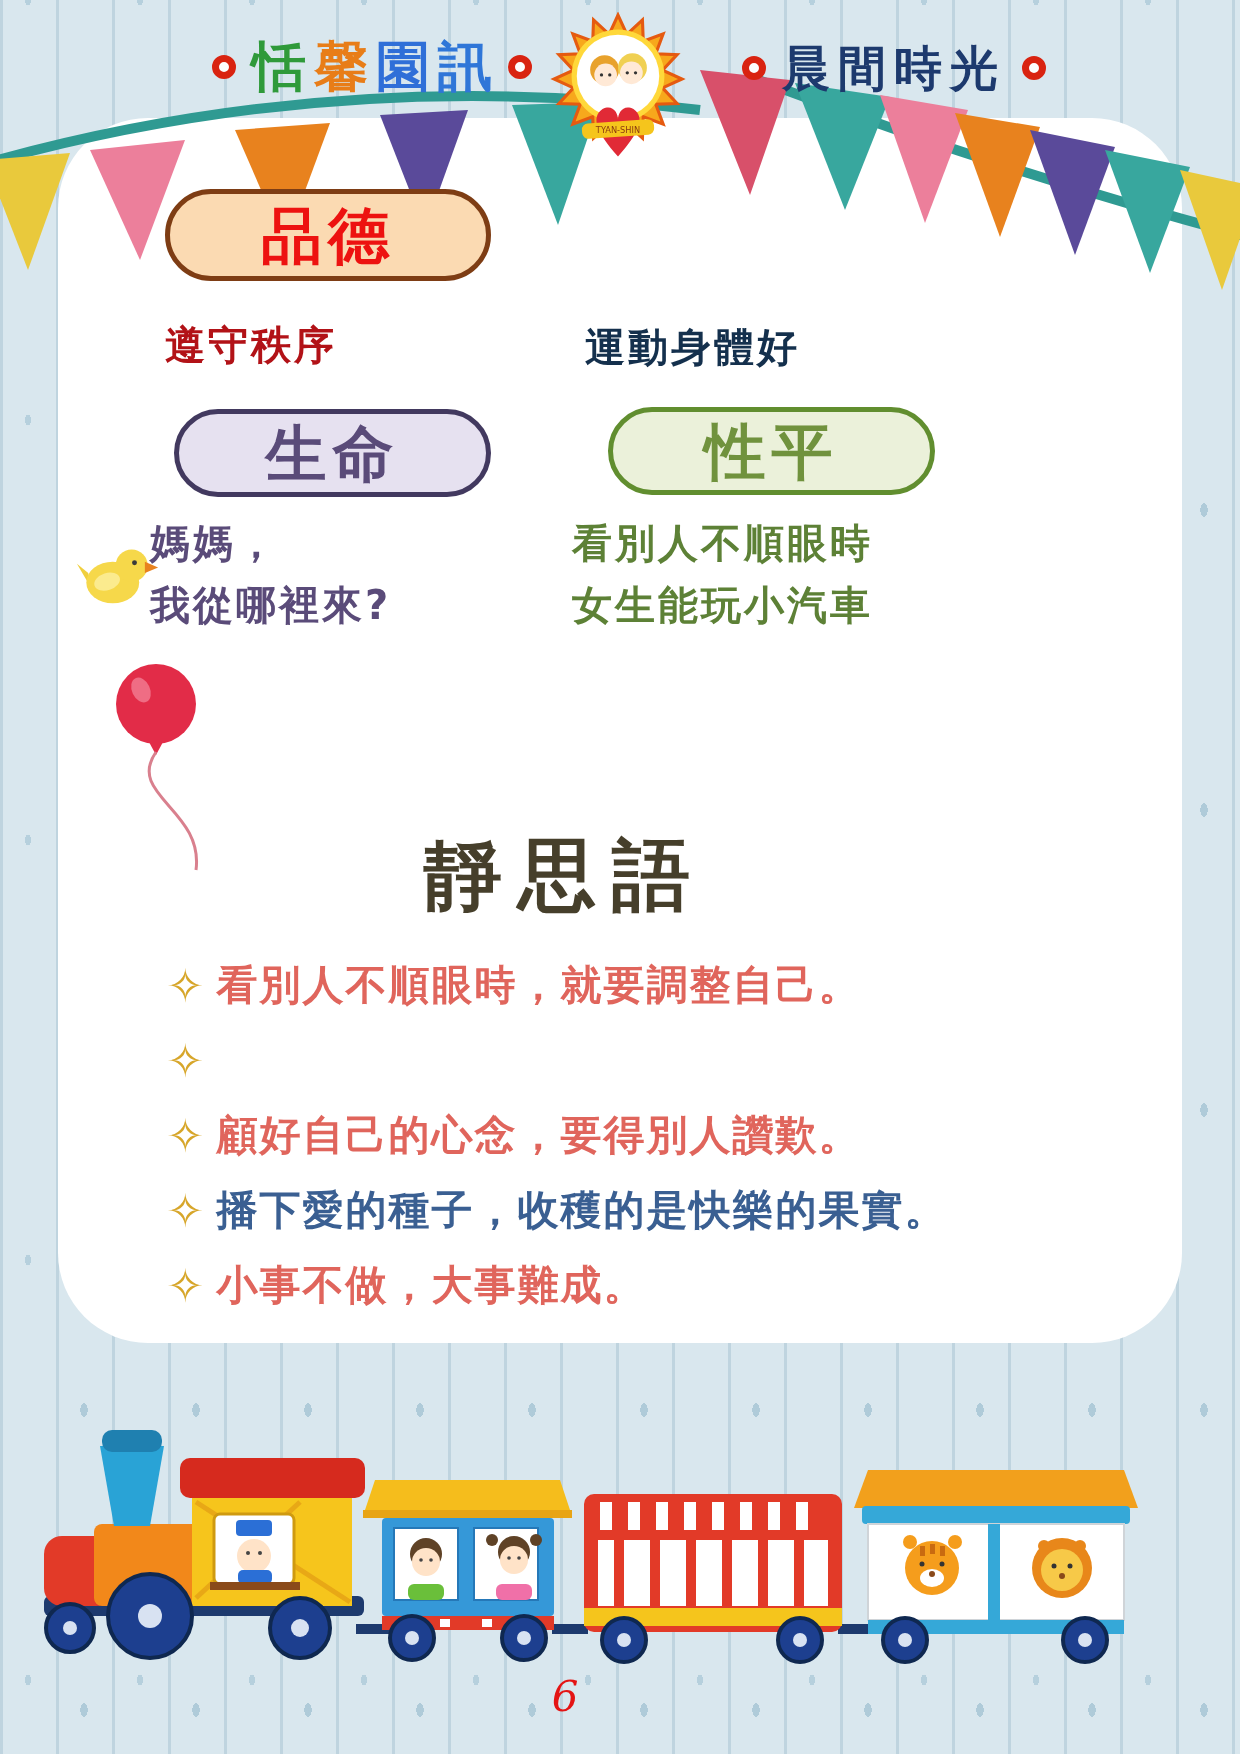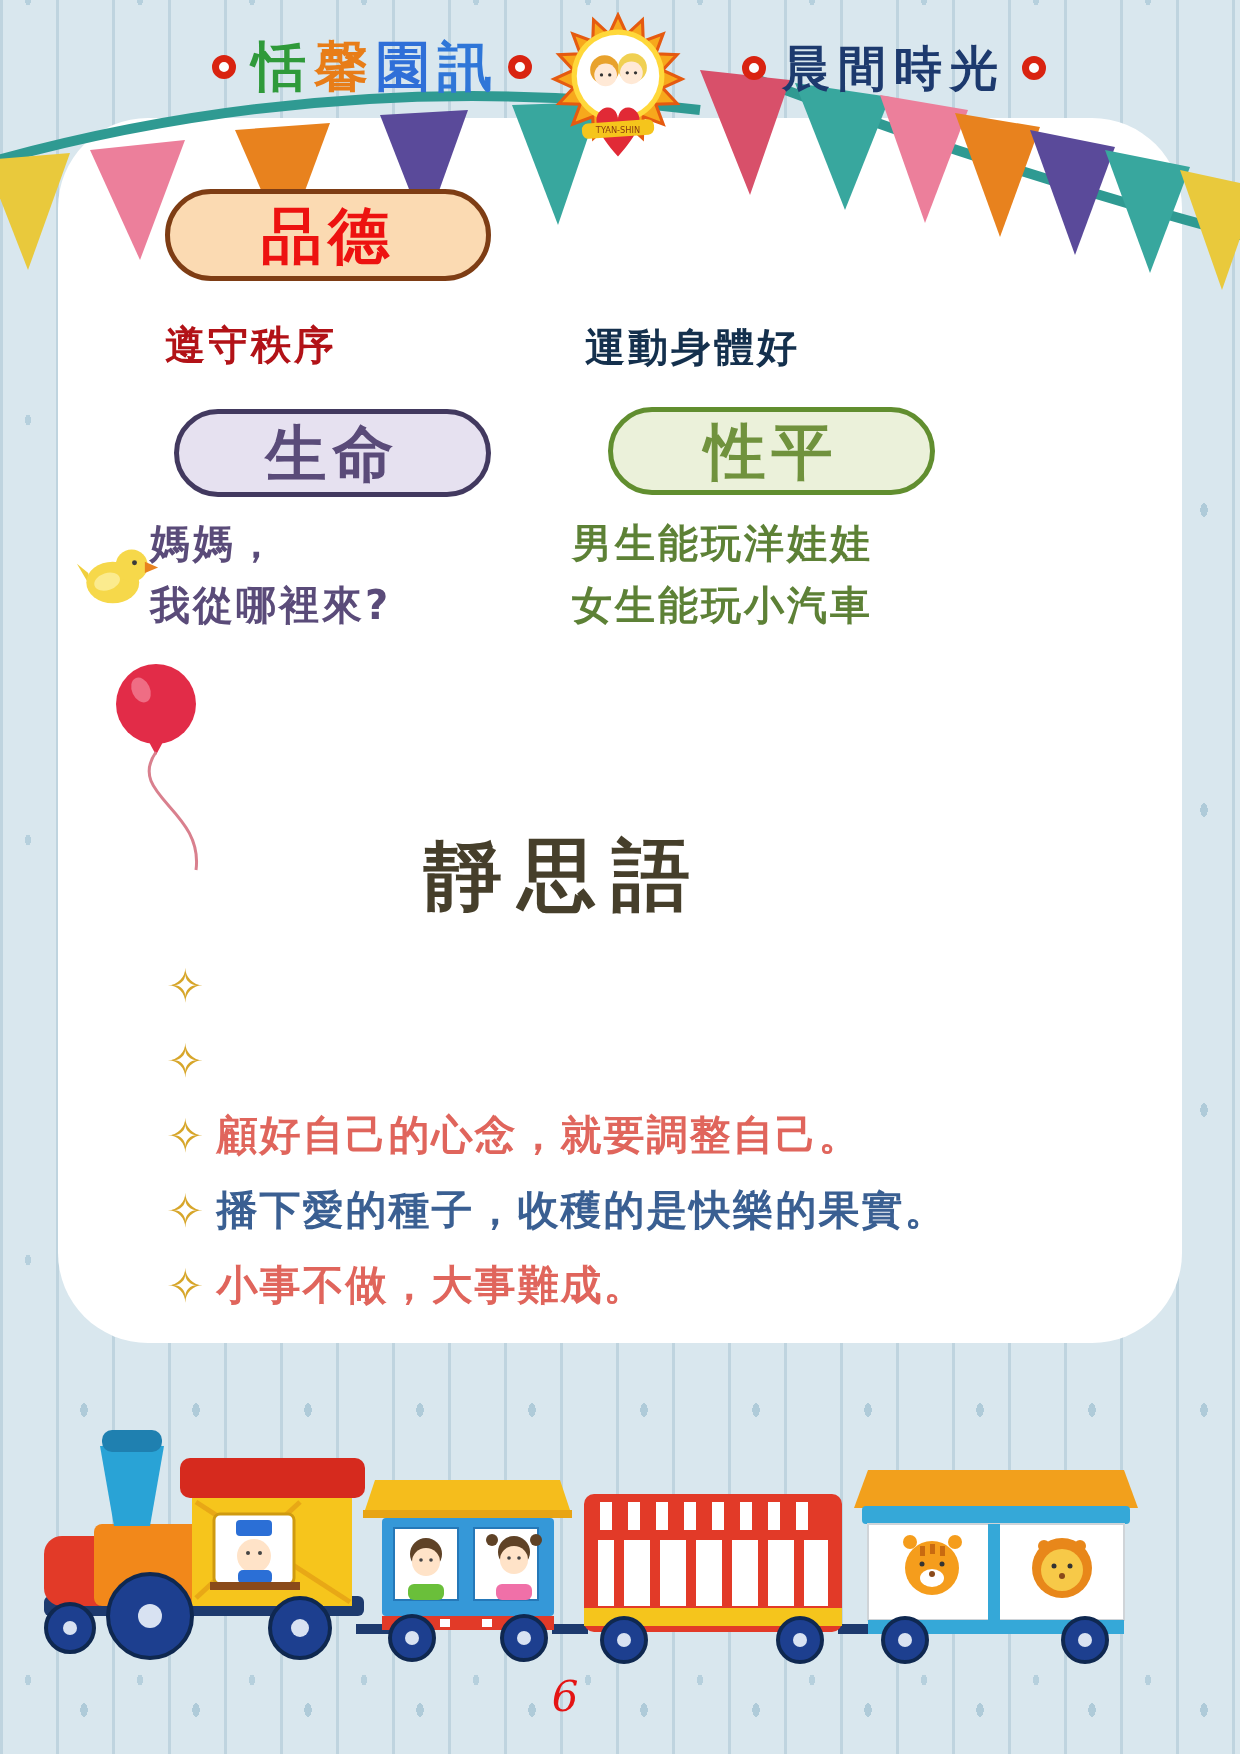--- a/index.html
+++ b/index.html
@@ -119,21 +119,21 @@
   <div class="pill pill-life">生命</div>
   <div class="pill pill-gender">性平</div>
 
   <div class="topic-text t-pinde">遵守秩序</div>
   <div class="topic-text t-health">運動身體好</div>
   <div class="topic-text t-life">
     <div>媽媽，</div>
     <div>我從哪裡來?</div>
   </div>
   <div class="topic-text t-gender">
-    <div>男生能玩洋娃娃</div>
+    <div>看別人不順眼時</div>
     <div>女生能玩小汽車</div>
   </div>
 
   <svg class="chick" width="85" height="80" viewBox="0 0 90 80">
     <polygon points="14,38 2,28 16,52" fill="#f0cf3e"></polygon>
     <ellipse cx="40" cy="48" rx="28" ry="22" fill="#f6d84a"></ellipse>
     <circle cx="60" cy="30" r="17" fill="#f6d84a"></circle>
     <polygon points="74,26 88,32 74,38" fill="#e8821e"></polygon>
     <circle cx="63" cy="27" r="2.6" fill="#3a3a3a"></circle>
     <ellipse cx="34" cy="47" rx="14" ry="9" fill="#fbeb8e" transform="rotate(-18 34 47)"></ellipse>
@@ -143,27 +143,28 @@
     <circle cx="48" cy="44" r="40" fill="#e22c48"></circle>
     <ellipse cx="33" cy="30" rx="9" ry="13" fill="#ef6d84" transform="rotate(-25 33 30)"></ellipse>
     <polygon points="41,82 55,82 48,95" fill="#e22c48"></polygon>
     <path d="M48 92 C 18 135, 96 150, 88 210" stroke="#d9808e" stroke-width="3" fill="none"></path>
   </svg>
 
   <div class="quotes-title">靜思語</div>
   <div class="quotes">
     <div class="quote-row coral">
       <span class="bullet">✧</span>
+      <span>看別人不順眼時，就要調整自己。</span>
     </div>
     <div class="quote-row qblue">
       <span class="bullet">✧</span>
     </div>
     <div class="quote-row coral">
       <span class="bullet">✧</span>
-      <span>顧好自己的心念，就要調整自己。</span>
+      <span>顧好自己的心念，要得別人讚歎。</span>
     </div>
     <div class="quote-row qblue">
       <span class="bullet">✧</span>
       <span>播下愛的種子，收穫的是快樂的果實。</span>
     </div>
     <div class="quote-row coral">
       <span class="bullet">✧</span>
       <span>小事不做，大事難成。</span>
     </div>
   </div>

